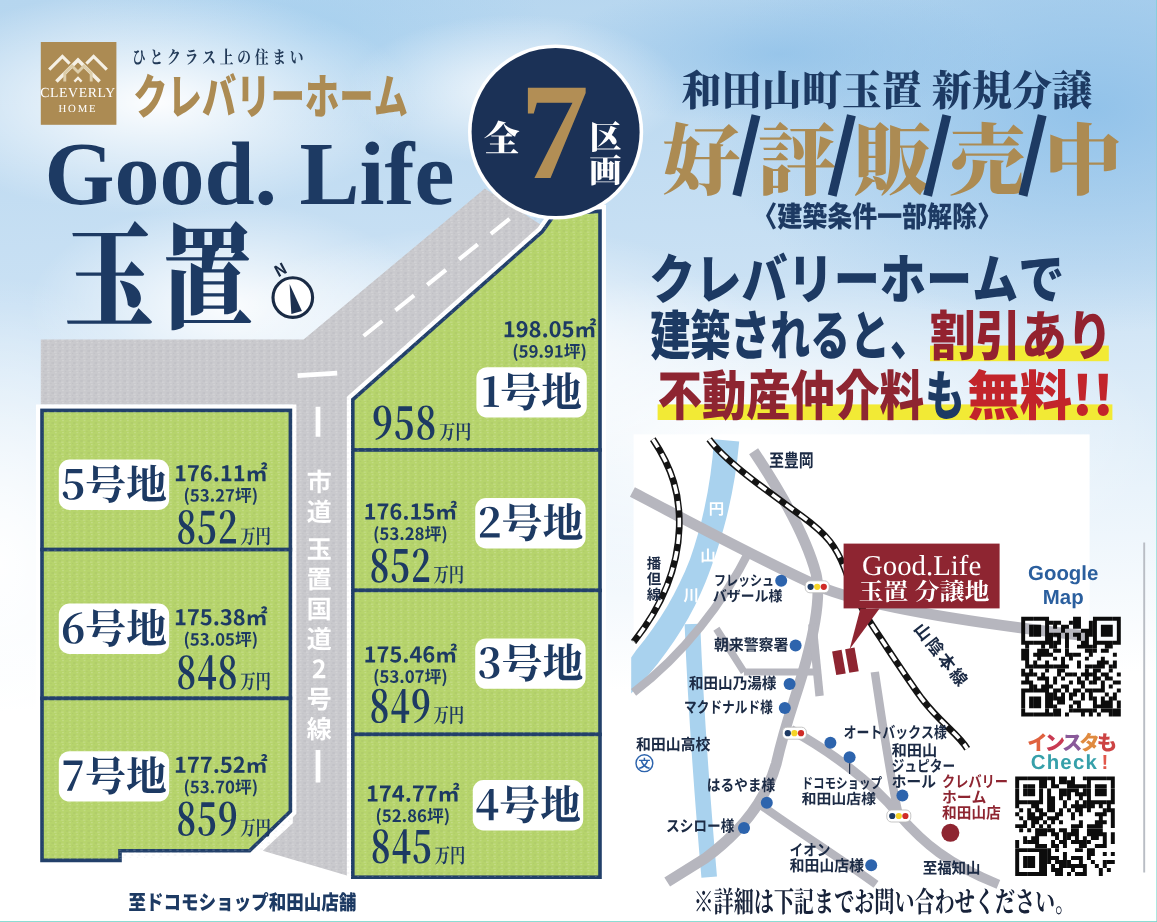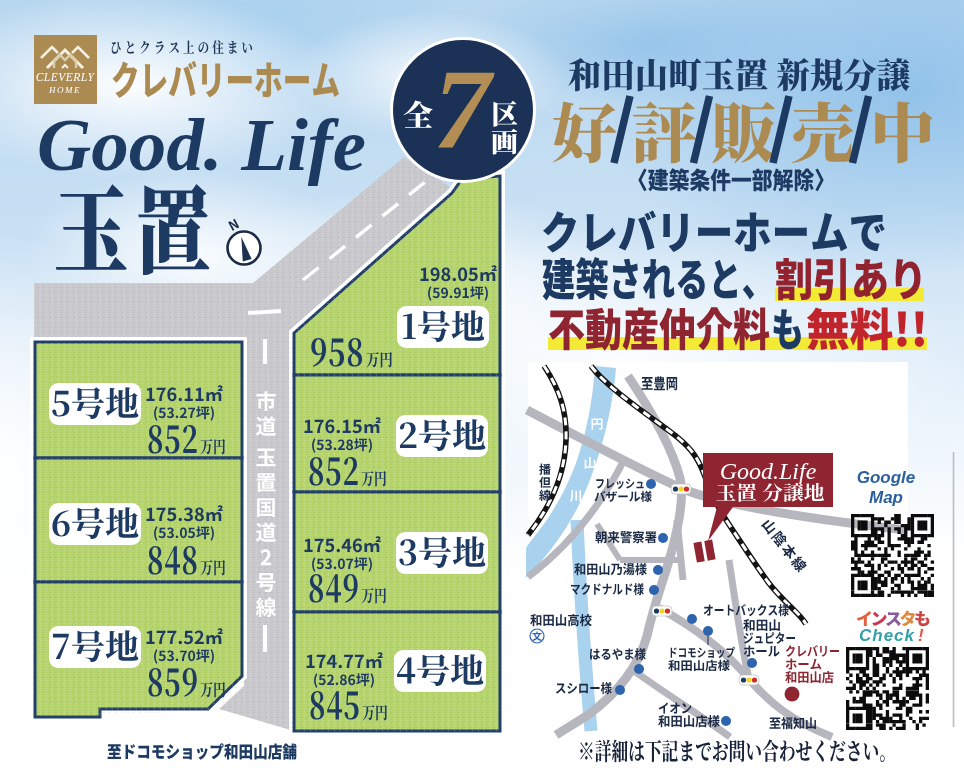--- a/index.html
+++ b/index.html
@@ -1,15 +1,15 @@
 <!DOCTYPE html>
 <html><head><meta charset="utf-8">
 <style>
 html,body{margin:0;padding:0;}
-#page{position:relative;width:964px;height:768px;overflow:hidden;background:#14b8a6;font-family:"Liberation Sans",sans-serif;font-style:italic;}
+#page{position:relative;width:964px;height:768px;overflow:hidden;background:#14b8a6;font-family:"Liberation Sans",sans-serif;}
 #sky{position:absolute;inset:0;background:
  radial-gradient(ellipse 300px 130px at 130px 85px, rgba(255,255,255,.97), rgba(255,255,255,0) 72%),
  radial-gradient(ellipse 200px 90px at 430px 75px, rgba(255,255,255,.8), rgba(255,255,255,0) 70%),
  radial-gradient(ellipse 340px 150px at 410px 295px, rgba(255,255,255,.95), rgba(255,255,255,0) 72%),
  radial-gradient(ellipse 230px 120px at 190px 255px, rgba(255,255,255,.92), rgba(255,255,255,0) 72%),
  radial-gradient(ellipse 480px 190px at 620px 365px, rgba(255,255,255,.92), rgba(255,255,255,0) 72%),
  radial-gradient(ellipse 220px 320px at 0px 470px, rgba(255,255,255,.96), rgba(255,255,255,0) 75%),
  radial-gradient(ellipse 260px 80px at 650px 45px, rgba(142,192,232,.75), rgba(142,192,232,0) 75%),
  radial-gradient(ellipse 420px 240px at 910px 90px, rgba(138,190,232,.85), rgba(138,190,232,0) 78%),
  radial-gradient(ellipse 260px 120px at 260px 25px, rgba(158,204,238,.6), rgba(158,204,238,0) 75%),

